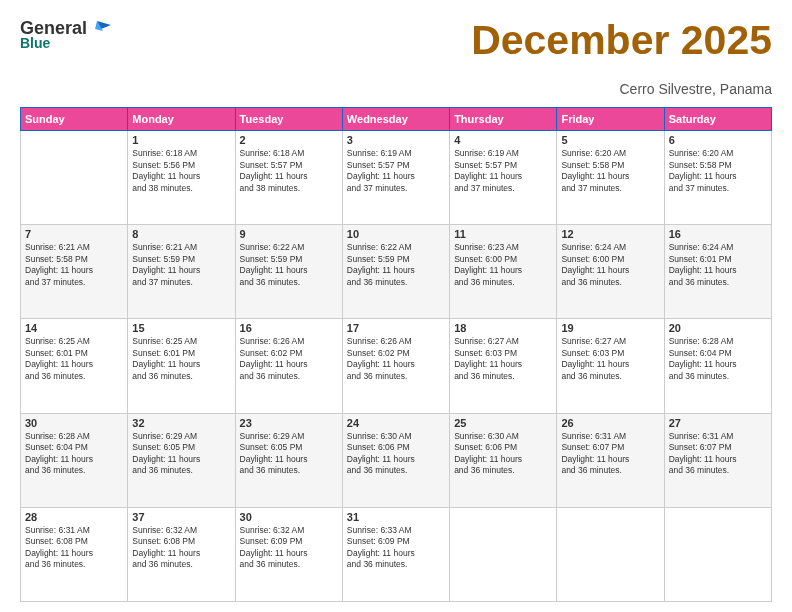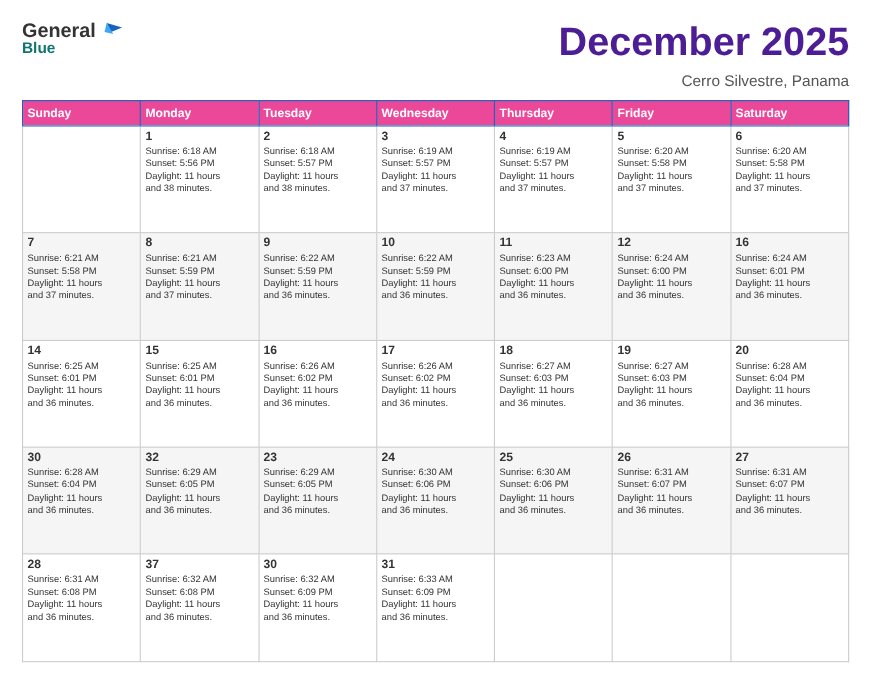--- a/index.html
+++ b/index.html
@@ -29,29 +29,29 @@
       align-items: flex-start;
     }
     .logo-row {
       display: flex;
       align-items: flex-end;
     }
     .title-block {
       text-align: right;
     }
     .month-title {
-      font-size: 36px;
+      font-size: 41px;
       font-weight: bold;
-      color: #4c1d95;
+      color: #a16207;
       line-height: 1.1;
     }
     .subtitle {
       font-size: 14px;
       color: #555;
-      margin-top: 7px;
+      margin-top: 18px;
     }
     .calendar {
       flex: 1;
       border: 1px solid #ccc;
       border-collapse: collapse;
       width: 100%;
       table-layout: fixed;
     }
     .calendar th {
       background: #ec4899;

